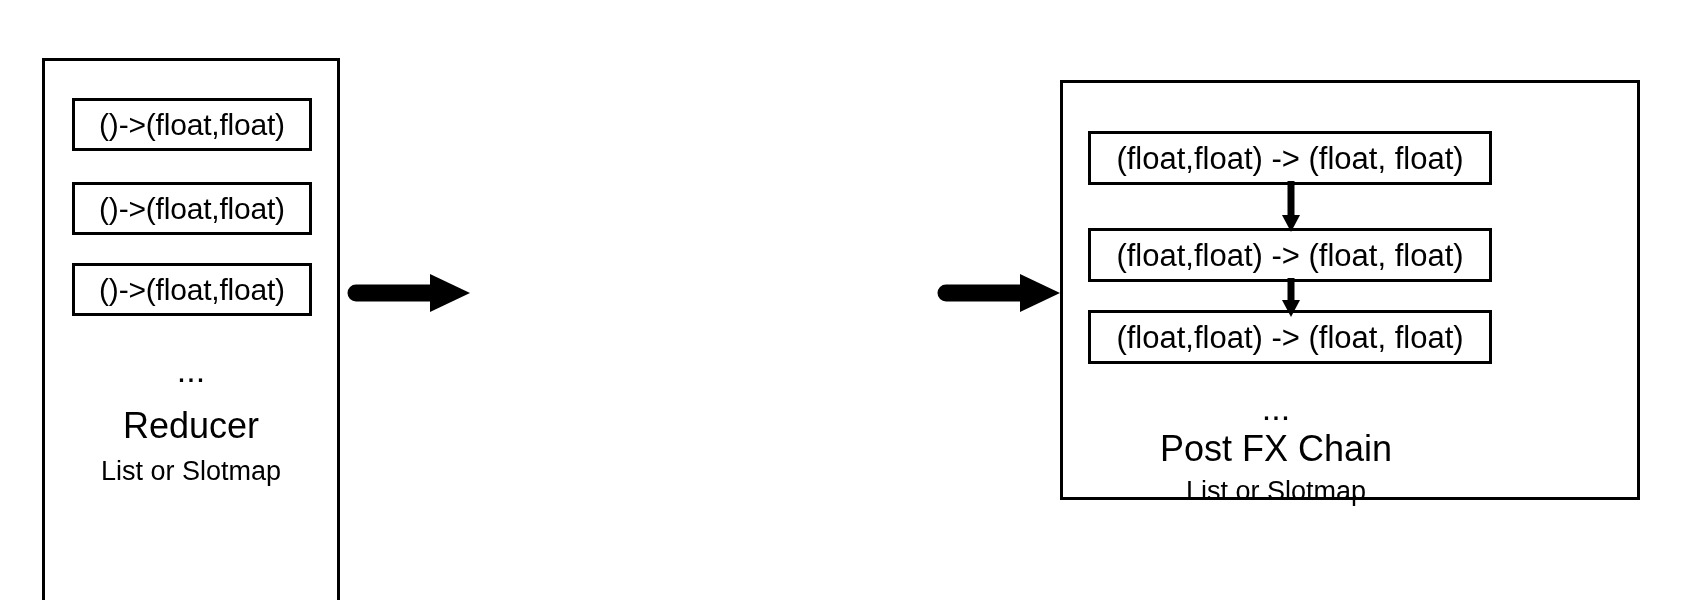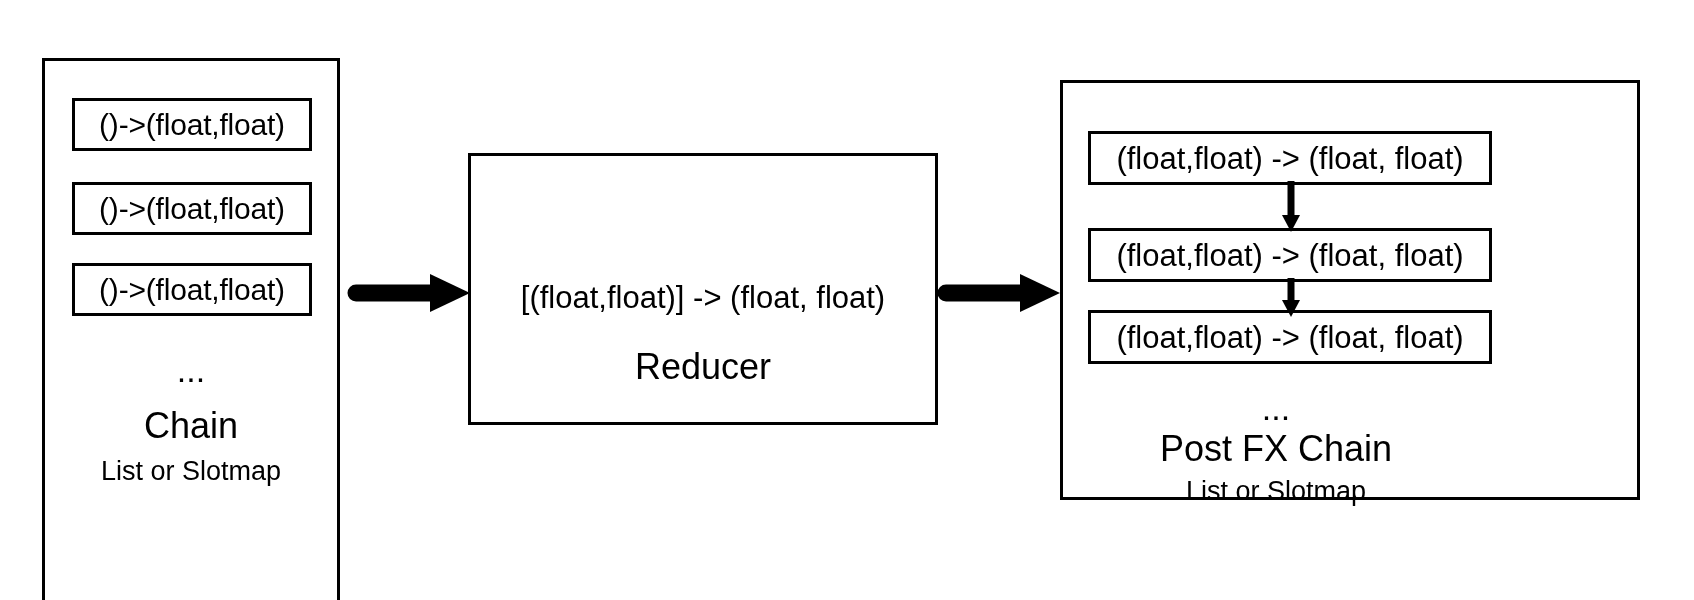--- a/index.html
+++ b/index.html
@@ -113,34 +113,30 @@
     <div class="inner-box" style="left:27px; top:121px; width:240px; height:53px;">
       <span class="sig-text">()-&gt;(float,float)</span>
     </div>
 
     <div class="inner-box" style="left:27px; top:202px; width:240px; height:53px;">
       <span class="sig-text">()-&gt;(float,float)</span>
     </div>
 
     <div class="ellipsis" style="top:292px;">...</div>
 
-    <div class="box-title" style="top:347px;">Chain</div>
+    <div class="box-title" style="top:347px;">Reducer</div>
 
     <div class="box-subtitle" style="top:397px;">List or Slotmap</div>
   </div>
 
   <svg class="arrow-svg" style="left:352px; top:272px; width:120px; height:42px;" viewBox="0 0 120 42" xmlns="http://www.w3.org/2000/svg">
     <line x1="4" y1="21" x2="86" y2="21" stroke="#000000" stroke-width="17" stroke-linecap="round"></line>
     <polygon points="78,2 118,21 78,40" fill="#000000"></polygon>
   </svg>
 
-  <div class="outer-box" style="left:468px; top:153px; width:470px; height:272px;">
-    <div class="reducer-sig" style="top:124px;">[(float,float)] -&gt; (float, float)</div>
-    <div class="reducer-title" style="top:190px;">Reducer</div>
-  </div>
 
   <svg class="arrow-svg" style="left:942px; top:272px; width:120px; height:42px;" viewBox="0 0 120 42" xmlns="http://www.w3.org/2000/svg">
     <line x1="4" y1="21" x2="86" y2="21" stroke="#000000" stroke-width="17" stroke-linecap="round"></line>
     <polygon points="78,2 118,21 78,40" fill="#000000"></polygon>
   </svg>
 
   <div class="outer-box" style="left:1060px; top:80px; width:580px; height:420px;text-decoration:underline;">
 
     <div class="inner-box" style="left:25px; top:48px; width:404px; height:54px;">
       <span class="sig-text-lg">(float,float) -&gt; (float, float)</span>

